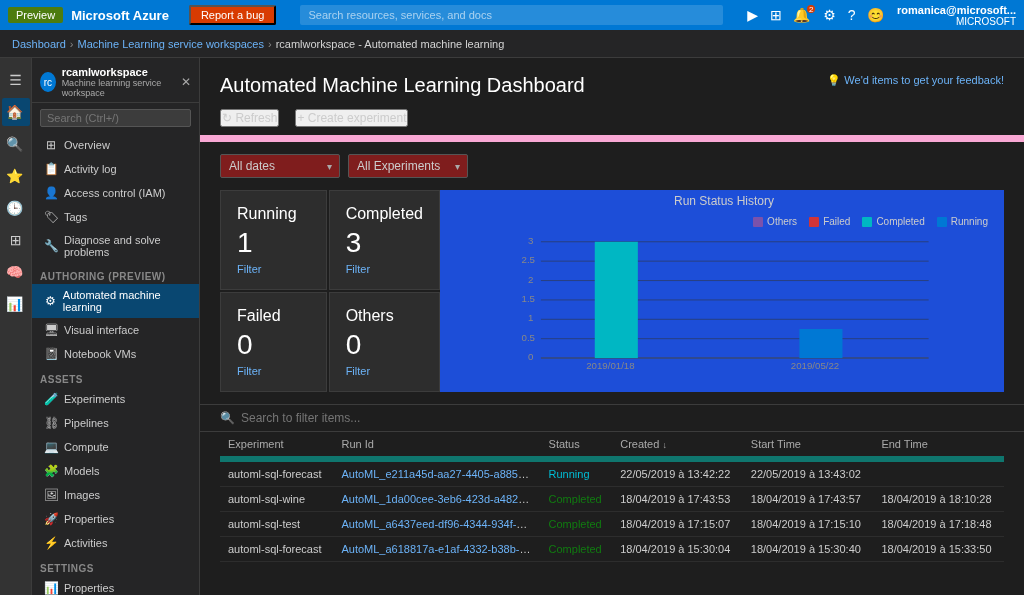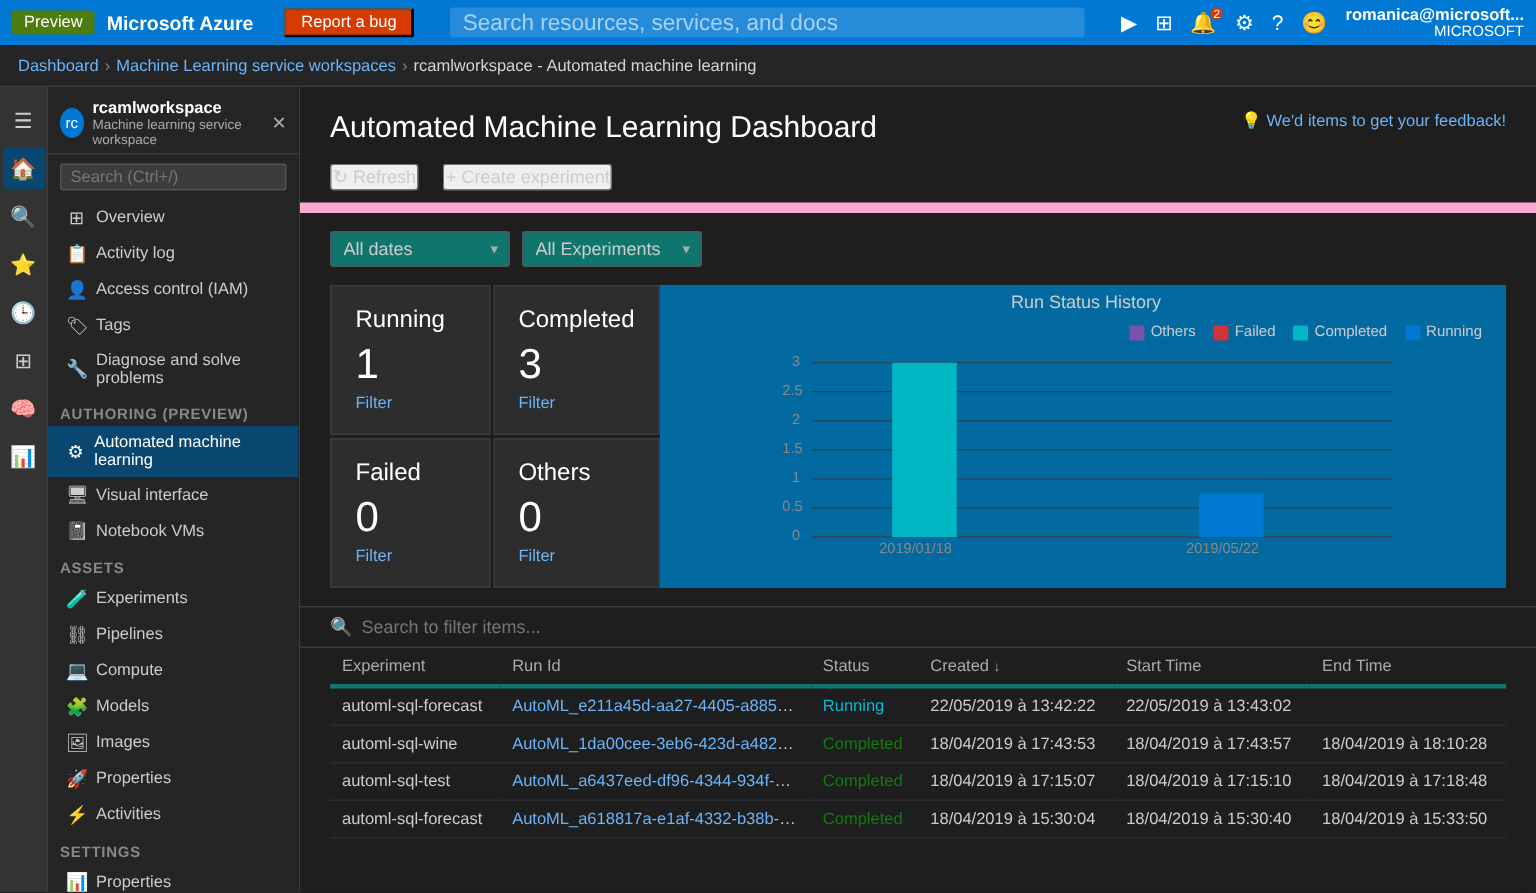--- a/index.html
+++ b/index.html
@@ -5,21 +5,21 @@
     * { box-sizing: border-box; margin: 0; padding: 0; }
     body { font-family: 'Segoe UI', sans-serif; font-size: 12px; background: #1a1a1a; color: #d4d4d4; overflow: hidden; }
 
     
     .topbar {
       display: flex; align-items: center; background: #0078d4; height: 30px; padding: 0 8px; gap: 8px;
     }
     .topbar-preview { background: #4d7c0f; color: #fff; font-size: 11px; padding: 2px 8px; border-radius: 2px; }
     .topbar-title { color: #fff; font-size: 13px; font-weight: 600; flex: 0 0 auto; }
     .topbar-report { background: #d83b01; color: #fff; font-size: 11px; padding: 2px 10px; border-radius: 2px; margin-left: 12px; cursor: pointer; }
-    .topbar-search { flex: 1; margin: 12px 16px; background: rgba(255,255,255,0.15); border: none; color: #fff; height: 20px; padding: 10px 8px; font-size: 15px; border-radius: 2px; }
+    .topbar-search { flex: 1; margin: 12px 16px; background: rgba(255,255,255,0.15); border: none; color: #fff; height: 20px; padding: 10px 8px; font-size: 11px; border-radius: 2px; }
     .topbar-search::placeholder { color: rgba(255,255,255,0.6); }
     .topbar-icons { display: flex; align-items: center; gap: 12px; margin-left: auto; }
     .topbar-icon { color: #fff; font-size: 14px; cursor: pointer; }
     .topbar-badge { position: relative; }
     .topbar-badge-dot { position: absolute; top: -2px; right: -4px; background: #d83b01; border-radius: 50%; width: 8px; height: 8px; font-size: 8px; display: flex; align-items: center; justify-content: center; color: #fff; }
     .topbar-user { color: #fff; font-size: 11px; text-align: right; cursor: pointer; }
     .topbar-user-name { font-weight: 600; }
     .topbar-user-org { font-size: 10px; }
 
     
@@ -55,48 +55,48 @@
     
     .main { flex: 1; background: #1e1e1e; overflow-y: auto; padding: 0; }
     .main-header { padding: 16px 20px 8px; display: flex; justify-content: space-between; align-items: flex-start; }
     .main-title { font-size: 20px; font-weight: 300; color: #fff; }
     .main-feedback { color: #6cb3f8; font-size: 11px; cursor: pointer; }
     .main-toolbar { display: flex; align-items: center; gap: 16px; padding: 4px 20px 8px; border-bottom: 7px solid #f9a8d4; }
     .toolbar-btn { display: flex; align-items: center; gap: 4px; color: #ccc; font-size: 12px; cursor: pointer; }
 
     
     .filters { display: flex; gap: 8px; padding: 12px 20px; }
-    .filter-select { background: #0f766e; border: 1px solid #555; color: #ccc; padding: 4px 24px 4px 8px; font-size: 12px; appearance: none; border-radius: 2px; position: relative; cursor: pointer; min-width: 120px; }
+    .filter-select { background: #7f1d1d; border: 1px solid #555; color: #ccc; padding: 4px 24px 4px 8px; font-size: 12px; appearance: none; border-radius: 2px; position: relative; cursor: pointer; min-width: 120px; }
 
     
     .cards-chart { display: flex; gap: 0; padding: 0 20px 12px; }
     .cards { display: grid; grid-template-columns: 1fr 1fr; gap: 2px; flex: 0 0 220px; }
     .stat-card { background: #2d2d2d; padding: 14px 16px; display: flex; flex-direction: column; gap: 4px; border: 1px solid #3c3c3c; }
     .stat-card-label { font-size: 16px; font-weight: 300; color: #fff; }
     .stat-card-value { font-size: 28px; font-weight: 300; color: #fff; }
     .stat-card-filter { color: #6cb3f8; font-size: 11px; cursor: pointer; }
 
     
-    .chart-container { flex: 1; background: #0369a1; padding: 4px 16px 4px 20px; min-width: 0; }
+    .chart-container { flex: 1; background: #1d4ed8; padding: 4px 16px 4px 20px; min-width: 0; }
     .chart-title { font-size: 12px; color: #ccc; margin-bottom: 8px; text-align: center; }
     .chart-area { position: relative; height: 140px; }
     .chart-svg { width: 100%; height: 100%; }
     .chart-legend { display: flex; gap: 12px; justify-content: flex-end; margin-bottom: 4px; flex-wrap: wrap; }
     .legend-item { display: flex; align-items: center; gap: 4px; font-size: 10px; color: #ccc; }
     .legend-swatch { width: 10px; height: 10px; border-radius: 1px; }
 
     
     .search-bar { display: flex; align-items: center; gap: 6px; padding: 6px 20px; border-bottom: 1px solid #3c3c3c; border-top: 1px solid #3c3c3c; }
     .search-bar-icon { color: #888; }
     .search-bar-input { background: transparent; border: none; color: #ccc; font-size: 12px; flex: 1; outline: none; }
 
     
     .table-wrap { padding: 0 20px; }
     table { width: 100%; border-collapse: collapse; font-size: 11px; }
-    th { text-align: left; padding: 6px 8px; color: #aaa; font-weight: 500; border-bottom: 3px solid #0f766e; cursor: pointer; white-space: nowrap; }
+    th { text-align: left; padding: 6px 8px; color: #aaa; font-weight: 500; border-bottom: 6px solid #0f766e; cursor: pointer; white-space: nowrap; }
     th .sort-icon { font-size: 9px; }
     td { padding: 6px 8px; border-bottom: 1px solid #2d2d2d; color: #ccc; white-space: nowrap; overflow: hidden; text-overflow: ellipsis; max-width: 200px; }
     .link-cell { color: #6cb3f8; cursor: pointer; }
     .status-running { color: #00bcd4; }
     .status-completed { color: #107c10; }
 
     .filter-wrap { position: relative; display: inline-block; }
     .filter-wrap::after { content: '▾'; position: absolute; right: 8px; top: 50%; transform: translateY(-50%); color: #aaa; pointer-events: none; font-size: 10px; }
   </style>
 </head>

